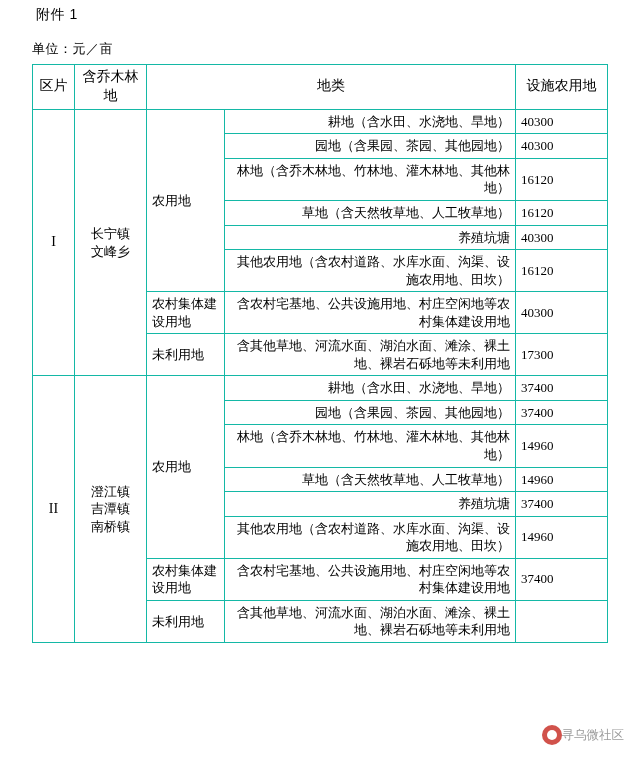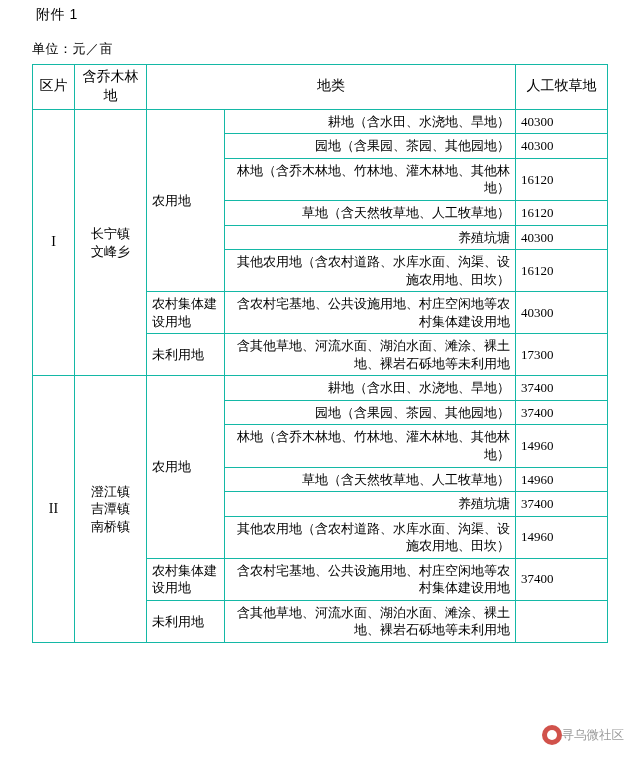--- a/index.html
+++ b/index.html
@@ -140,21 +140,21 @@
       <col class="col-scope">
       <col class="col-cat1">
       <col class="col-cat2">
       <col class="col-price">
     </colgroup>
     <tbody>
       <tr class="hdr">
         <td>区片</td>
         <td>含乔木林地</td>
         <td colspan="2">地类</td>
-        <td>人工牧草地</td>
+        <td>设施农用地</td>
       </tr>
 
       <tr>
         <td class="zone-cell" rowspan="8">I</td>
         <td class="scope-cell" rowspan="8"><span style="white-space:pre-line">长宁镇
 文峰乡</span></td>
         <td class="cat-cell" rowspan="6">农用地</td>
         <td class="desc-cell">耕地（含水田、水浇地、旱地）</td>
         <td class="price-cell">40300</td>
       </tr>

